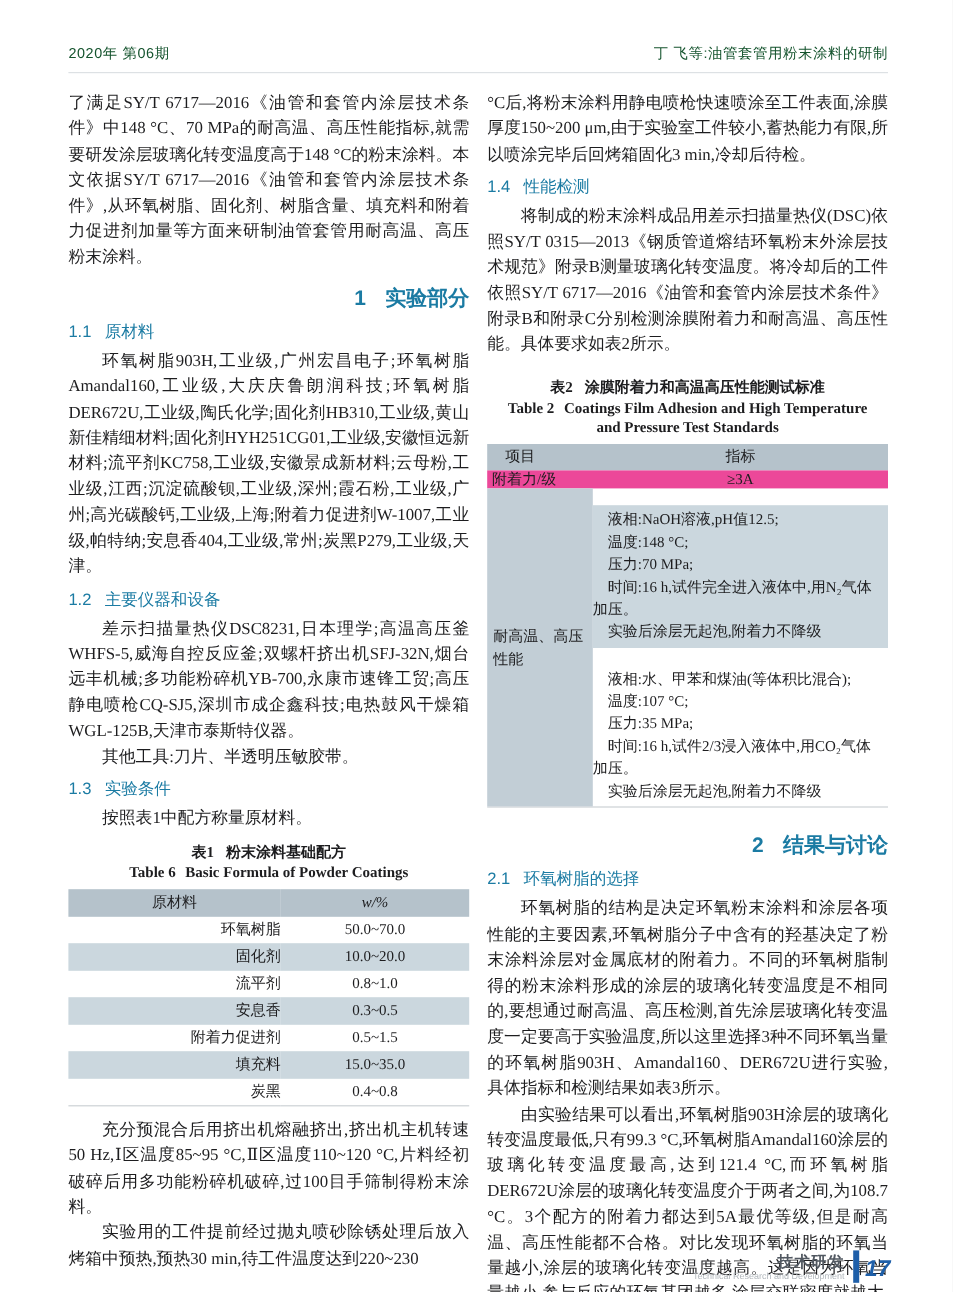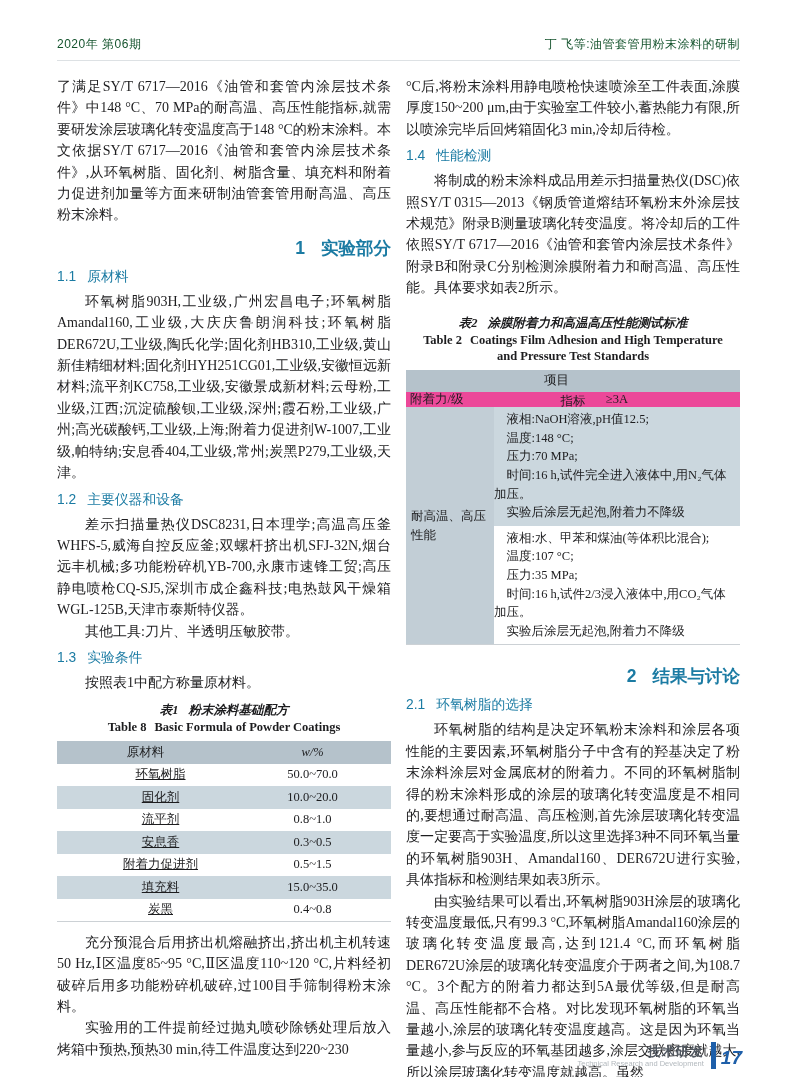--- a/index.html
+++ b/index.html
@@ -29,48 +29,48 @@
     margin:11px 0 8px; text-align:right; line-height:22px;
   }
   .h-sec .num { margin-right:16px; }
   .h-sub {
     font-family:"Liberation Sans","DejaVu Sans",sans-serif;
     font-size:13.8px; font-weight:normal; color:#1b7ba3;
     margin:6px 0 5px; text-align:left; line-height:19px;
   }
   .h-sub .num { margin-right:11px; }
   
-  .tbl-title-cn { text-align:center; font-weight:bold; font-size:12.5px; line-height:17px; margin-top:9px;font-style:italic; }
+  .tbl-title-cn { text-align:center; font-weight:bold; font-size:12.5px; line-height:17px; margin-top:9px; }
   .tbl-title-cn .num { margin-right:10px; }
   .tbl-title-en { text-align:center; font-weight:bold; font-size:12.5px; line-height:16px;
                   font-family:"Liberation Serif","DejaVu Serif",serif; }
   .tbl-title-en .num { margin-right:8px; }
   
   .table1 { width:100%; border-collapse:collapse; margin:6px 0 10px; font-size:12.5px;
             border-bottom:1px solid #ccd1d5; }
   .table1 th, .table1 td { height:22.5px; font-weight:normal; padding:0; }
   .table1 thead tr { background:#b5c2cb; }
   .table1 th.c1 { width:53%; text-align:center; }
   .table1 th.c2 { text-align:center; font-style:italic; }
-  .table1 td.c1 { padding-left:30px; text-align:center;text-decoration:underline; }
+  .table1 td.c1 { padding-left:30px; text-align:right; }
   .table1 td.c2 { text-align:center; }
   .table1 tr.shade { background:#cbd7de; }
   
   .table2 { width:100%; margin-top:6px; font-size:12.5px; border-bottom:1px solid #ccd1d5; text-align:left; }
-  .t2-header { display:flex; background:#b5c2cb; height:22.5px; align-items:center;flex-direction:column; }
+  .t2-header { display:flex; background:#b5c2cb; height:22.5px; align-items:center; }
   .t2-h-item { width:88px; padding-left:15px; }
   .t2-h-value { flex:1; text-align:center; }
   .t2-row1 { display:flex; height:15px; align-items:center; background:#ec4899; }
   .t2-r-item { width:88px; padding-left:4px; }
   .t2-r-value { flex:1; text-align:center; }
   .t2-merged { display:flex; align-items:stretch; }
   .t2-label { width:88px; background:#c2ced6; display:flex; align-items:center; padding-left:5px;
               line-height:19px; }
   .t2-content { flex:1; }
-  .t2-block { padding:3px 2px 4px 0; }
+  .t2-block { padding:3px 2px 4px 0;margin-top:14px; }
   .t2-block.a { background:#cbd7de; }
   .t2-line { text-indent:1em; line-height:18.6px; }
   
   .pfoot { position:absolute; right:52px; bottom:8px; display:flex; align-items:flex-end;
            font-family:"Liberation Sans","DejaVu Sans",sans-serif; }
   .f-text { text-align:right; margin-right:7px; }
   .f-cn { font-weight:bold; font-size:13px; color:#515861; line-height:14px; letter-spacing:1px; }
   .f-en { font-size:7.5px; color:#b2b8bd; line-height:10px; }
   .f-bar { width:5px; height:27px; background:#1e5fa9; margin-right:5px; }
   .f-num { font-style:italic; font-weight:bold; font-size:19px; color:#1e5fa9; }
@@ -111,21 +111,21 @@
       <div class="h-sub">
         <span class="num">1.3</span><span>实验条件</span>
       </div>
 
       <p class="para">按照表1中配方称量原材料。</p>
 
       <div class="tbl-title-cn">
         <span class="num">表1</span><span>粉末涂料基础配方</span>
       </div>
       <div class="tbl-title-en">
-        <span class="num">Table 8</span><span>Basic Formula of Powder Coatings</span>
+        <span class="num">Table 6</span><span>Basic Formula of Powder Coatings</span>
       </div>
       <table class="table1">
         <thead>
           <tr>
             <th class="c1">原材料</th>
             <th class="c2">w/%</th>
           </tr>
         </thead>
         <tbody>
           <tr>

